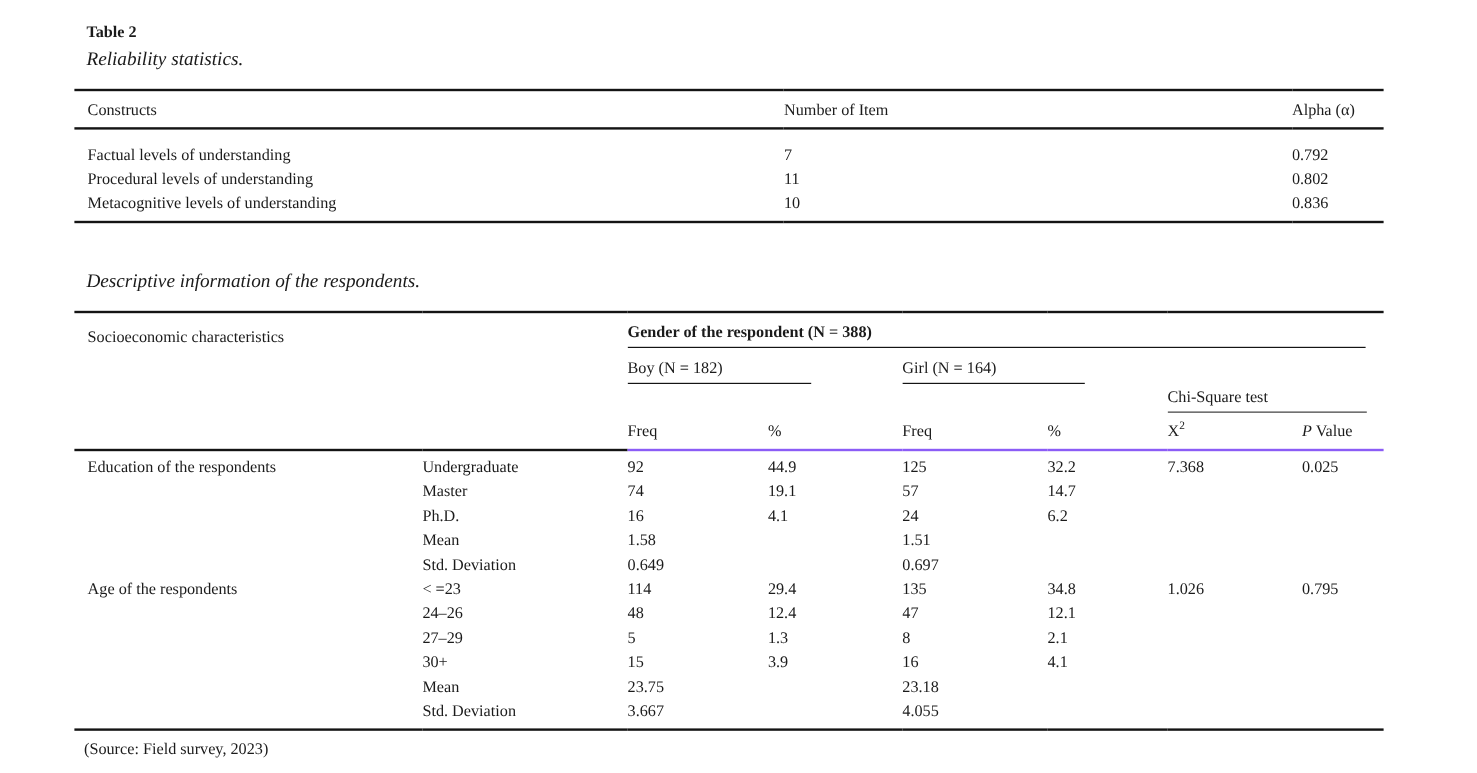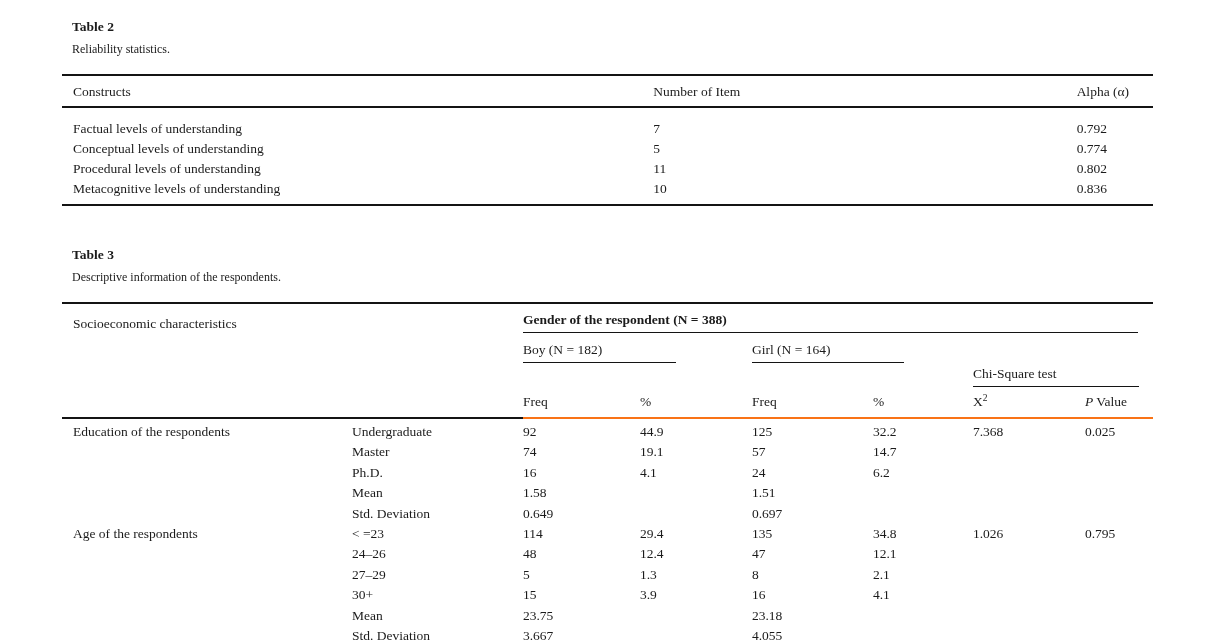--- a/index.html
+++ b/index.html
@@ -22,23 +22,24 @@
     top:18px;
     width:1091px;
   }
   .tbl-label{
     font-weight:bold;
     font-size:13.5px;
     line-height:17px;
     margin:0 0 6px 10px;
   }
   .tbl-caption{
-    font-size:12px;
+    font-size:16px;
     line-height:17px;
     margin:0 0 16px 10px;
+    font-style:italic;
   }
   table{
     border-collapse:collapse;
     table-layout:fixed;
     width:1091px;
     font-size:13.5px;
   }
   th,td{
     text-align:left;
     font-weight:normal;
@@ -73,21 +74,21 @@
     line-height:17px;
     padding-top:7px;
     padding-bottom:4px;
     border-bottom:1.4px solid #141414;
   }
   .t3 .grp.gender{margin-right:2.4%;font-weight:bold;}
   .t3 .grp.boy{margin-right:33%;}
   .t3 .grp.girl{margin-right:31%;}
   .t3 .grp.chi{margin-right:8%;margin-top:24px;}
   .t3 thead tr.r3 th{
-    border-bottom:2px solid #f97316;
+    border-bottom:2px solid #8b5cf6;
     padding-top:6px;padding-bottom:7px;
     line-height:17px;
     vertical-align:bottom;
   }
   .t3 thead tr.r3 th sup{font-size:9.5px;line-height:0;}
   .t3 thead tr.r3 th .ital{font-style:italic;}
   .t3 tbody td{line-height:20.4px;}
   .t3 tbody tr:first-child td{padding-top:3px;}
   .t3 tbody tr:last-child td{padding-bottom:4px;}
   .gap{height:40px;}
@@ -119,42 +120,36 @@
             <th>Alpha (α)</th>
           </tr>
         </thead>
         <tbody>
             <tr>
               <td>Factual levels of understanding</td>
               <td>7</td>
               <td>0.792</td>
             </tr>
             <tr>
-              <td>Conceptual levels of understanding</td>
-              <td>5</td>
-              <td>0.774</td>
-            </tr>
-            <tr>
               <td>Procedural levels of understanding</td>
               <td>11</td>
               <td>0.802</td>
             </tr>
             <tr>
               <td>Metacognitive levels of understanding</td>
               <td>10</td>
               <td>0.836</td>
             </tr>
           </tbody>
       </table>
     </section>
 
     <div class="gap"></div>
 
     <section>
-      <div class="tbl-label">Table 3</div>
       <div class="tbl-caption">Descriptive information of the respondents.</div>
       <table class="t3">
         <colgroup>
           <col style="width:26.58%">
           <col style="width:15.67%">
           <col style="width:10.72%">
           <col style="width:10.27%">
           <col style="width:11.09%">
           <col style="width:9.17%">
           <col style="width:10.27%">

